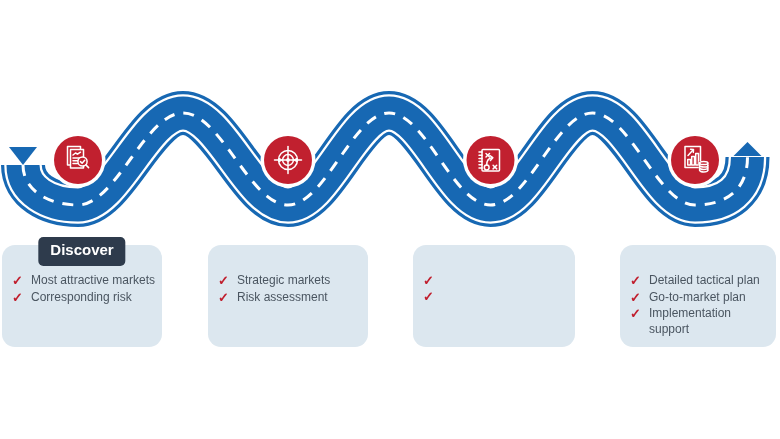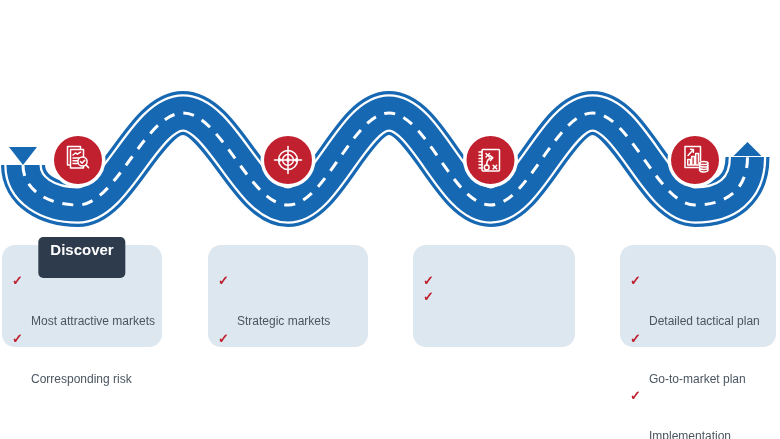--- a/index.html
+++ b/index.html
@@ -8,32 +8,32 @@
     font-family:"Liberation Sans",sans-serif;overflow:hidden;
   }
   .road-svg{position:absolute;left:0;top:0;width:780px;height:439px;}
   .card{
     position:absolute;top:245px;height:102px;
     background:#dce7ef;border-radius:13px;
   }
   .card-header{
     position:absolute;top:-8px;left:50%;transform:translateX(-50%);
     background:#2e3b4c;color:#ffffff;font-weight:bold;font-size:15px;
-    height:41px;line-height:25px;padding:0 12px;border-radius:5px;
+    height:29px;line-height:25px;padding:0 12px;border-radius:5px;
     white-space:nowrap;text-align:center;
   }
   .items{position:absolute;top:28px;left:10px;right:4px;}
   .item{
     display:flex;gap:6px;align-items:flex-start;
     font-size:12px;line-height:15.5px;color:#4a5560;margin-bottom:1px;
   }
   .check{
     flex:0 0 13px;color:#c01f2e;font-weight:bold;font-size:13px;line-height:15px;
   }
-  .item-text{flex:1;margin-top:41px;}
+  .item-text{flex:1;}
 </style>
 </head>
 <body>
 
 <div class="stage">
 
   <svg class="road-svg" viewBox="0 0 780 439" aria-hidden="true">
     <defs>
       <path id="roadPath" fill="none" d="M 23 165
            C 23 190 48 205 78 205
@@ -139,20 +139,21 @@
   </div>
 
   <div class="card" style="left:208px;width:160px">
     <div class="items">
       <div class="item">
         <span class="check">✓</span>
         <span class="item-text">Strategic markets</span>
       </div>
       <div class="item">
         <span class="check">✓</span>
+        <span class="item-text">Risk assessment</span>
       </div>
     </div>
   </div>
 
   <div class="card" style="left:413px;width:162px">
     <div class="items">
       <div class="item">
         <span class="check">✓</span>
       </div>
       <div class="item">

